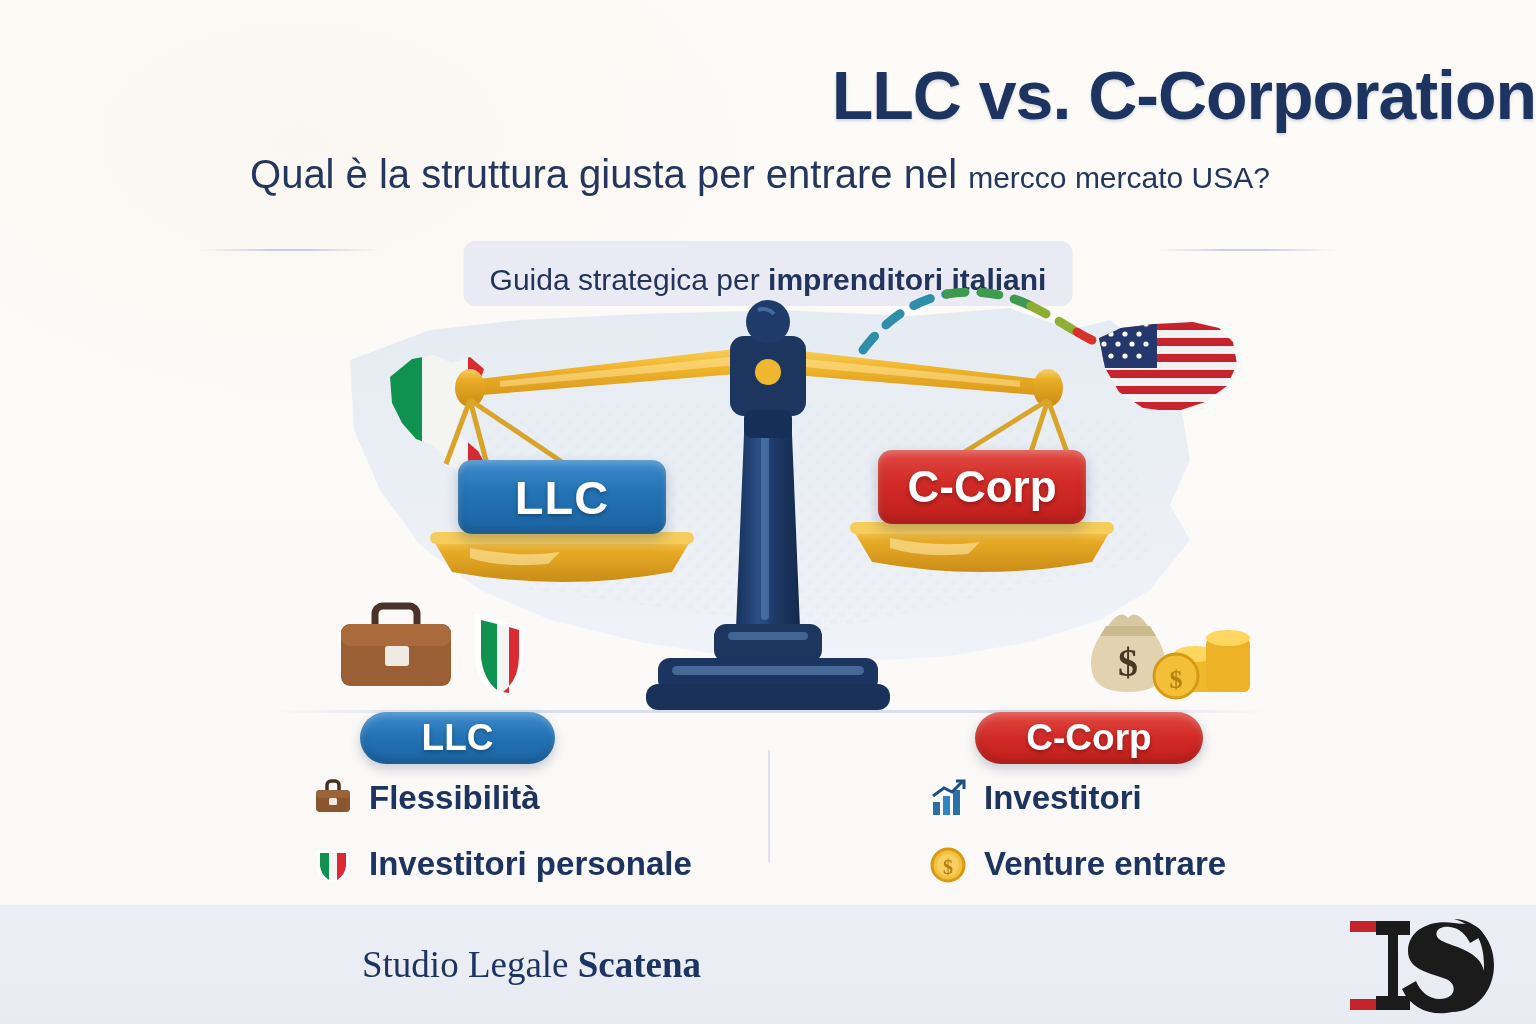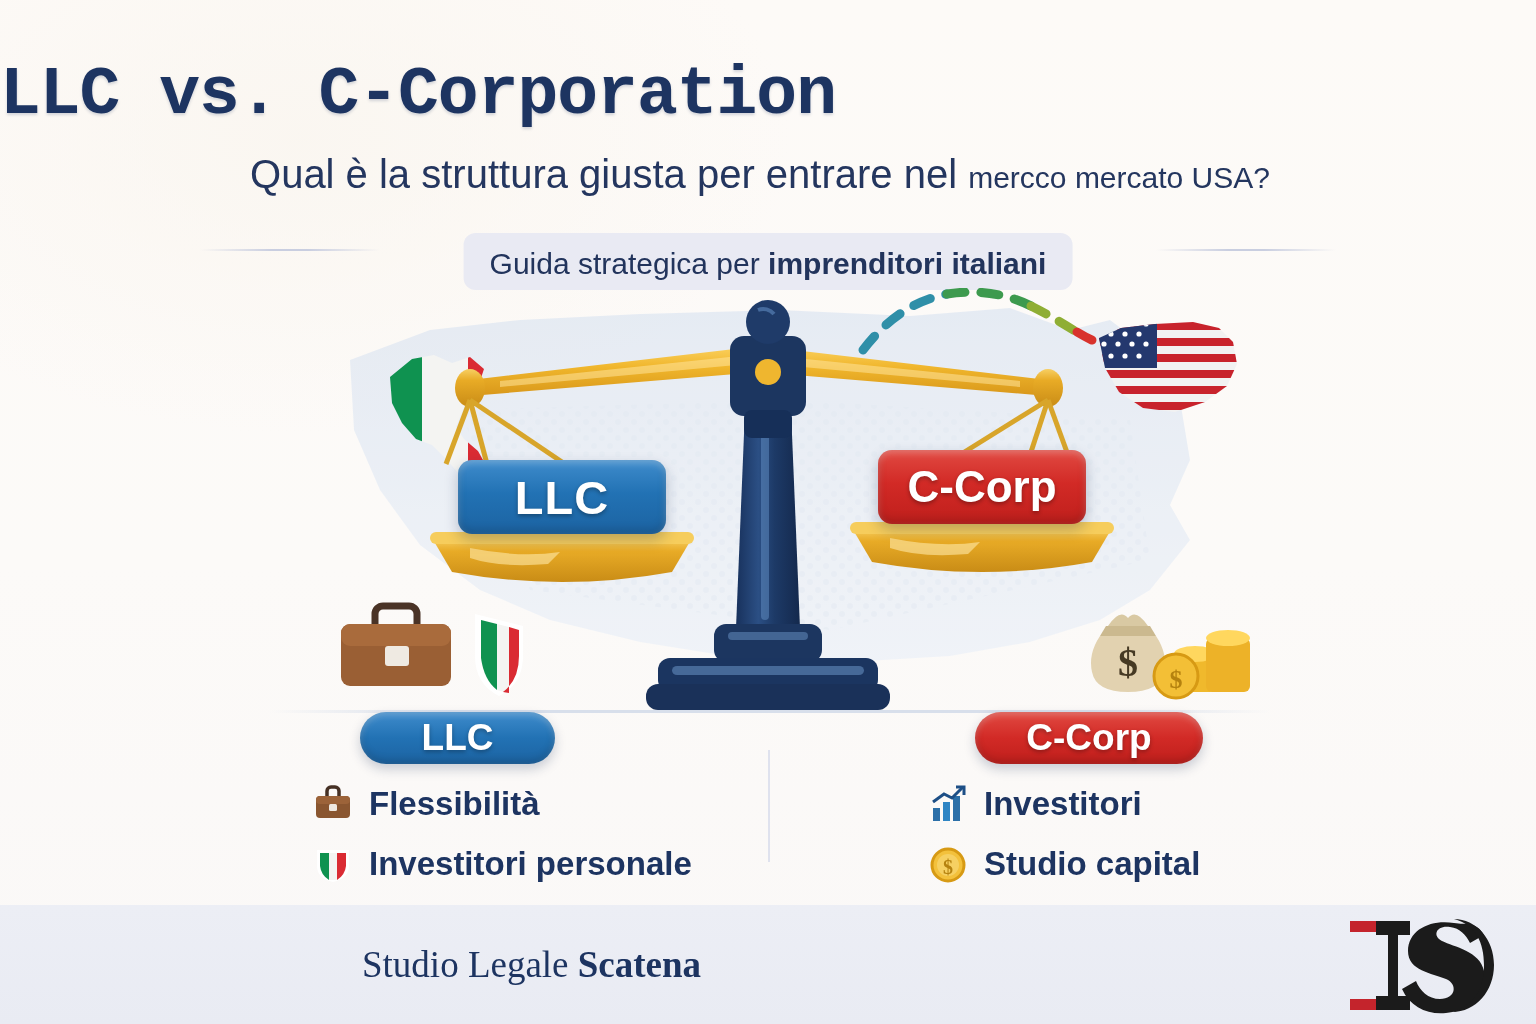--- a/index.html
+++ b/index.html
@@ -11,44 +11,44 @@
   }
   #stage{
     position:absolute;left:0;top:0;width:1536px;height:1024px;
     background:
       radial-gradient(ellipse 700px 420px at 300px 140px, rgba(250,246,240,0.9) 0%, rgba(253,251,248,0) 70%),
       linear-gradient(180deg,#fdfaf7 0%, #fcfaf8 55%, #faf8f7 100%);
   }
 
   
   .title{
-    position:absolute;left:0;right:0;top:56px;text-align:left;
-    font-family:Liberation Mono, monospace;
+    position:absolute;left:0;right:0;top:56px;text-align:right;
+    font-family:Liberation Sans, sans-serif;
     font-size:68px;font-weight:bold;letter-spacing:-1px;
     color:#1d3461;
     text-shadow:0 2px 3px rgba(30,52,97,0.18);
   }
   .subtitle{
     position:absolute;left:0;right:16px;top:152px;text-align:center;
     font-size:40px;font-weight:normal;color:#24365f;
   }
   .subtitle .mistake{font-size:30px;}
   .tagwrap{
     position:absolute;left:0;right:0;top:225px;height:50px;
   }
   .divider-h{
     position:absolute;top:24px;height:2px;
     background:linear-gradient(90deg,rgba(200,205,225,0) 0%,#c9cee0 40%,#c9cee0 60%,rgba(200,205,225,0) 100%);
   }
   .divider-h.left{left:200px;width:180px;}
   .divider-h.right{right:200px;width:180px;}
   .tagpill{
-    position:absolute;left:50%;transform:translateX(-50%);top:8px;
+    position:absolute;left:50%;transform:translateX(-50%);top:16px;
     background:#e9eaf3;border-radius:12px;
-    padding:14px 26px 9px 26px;
+    padding:22px 26px 9px 26px;
     font-size:30px;color:#22345c;white-space:nowrap;
   }
   .tagpill b{font-weight:bold;}
 
   
   .illus{position:absolute;left:0;top:280px;width:1536px;height:460px;}
 
   .usmap{
     position:absolute;left:310px;top:10px;width:920px;height:420px;
     opacity:.55;
@@ -100,21 +100,21 @@
     box-shadow:0 5px 12px rgba(20,40,80,0.22), inset 0 -3px 8px rgba(0,0,0,0.16), inset 0 3px 6px rgba(255,255,255,0.25);
   }
   .badge-llc{left:75px;width:195px;background:linear-gradient(180deg,#3f8ccc 0%, #2272b4 50%, #1c63a2 100%);}
   .badge-corp{left:75px;width:228px;background:linear-gradient(180deg,#e14a42 0%, #d22a26 50%, #bf1f1c 100%);}
 
   .feat{
     position:absolute;display:flex;align-items:center;gap:16px;
     font-size:33px;font-weight:bold;color:#1d3461;
   }
   .feat .ficon{width:40px;height:40px;flex:0 0 40px;display:block;}
-  .feat-1{left:28px;top:184px;text-align:right;}
+  .feat-1{left:28px;top:178px;text-align:right;}
   .feat-2{left:28px;top:244px;}
 
   .vdivider{
     position:absolute;left:768px;top:750px;width:2px;height:112px;
     background:#dfe2ee;
   }
 
   
   .footer{
     position:absolute;left:0;bottom:0;width:1536px;height:119px;
@@ -367,21 +367,21 @@
         </svg>
         <span>Investitori</span>
       </div>
 
       <div class="feat feat-2">
         <svg class="ficon" viewBox="0 0 40 40">
           <circle cx="20" cy="21" r="16" fill="#f3c13c" stroke="#d79a14" stroke-width="3"></circle>
           <circle cx="20" cy="21" r="11" fill="#f8d877" opacity=".65"></circle>
           <text x="20" y="30" font-family="Liberation Serif, serif" font-size="20" font-weight="bold" fill="#b5820f" text-anchor="middle">$</text>
         </svg>
-        <span>Studio capital</span>
+        <span>Venture entrare</span>
       </div>
     </div>
   </div>
 
   <div class="vdivider"></div>
 
   <div class="footer">
     <div class="footer-name">
       <span>Studio Legale </span><b>Scatena</b>
     </div>

